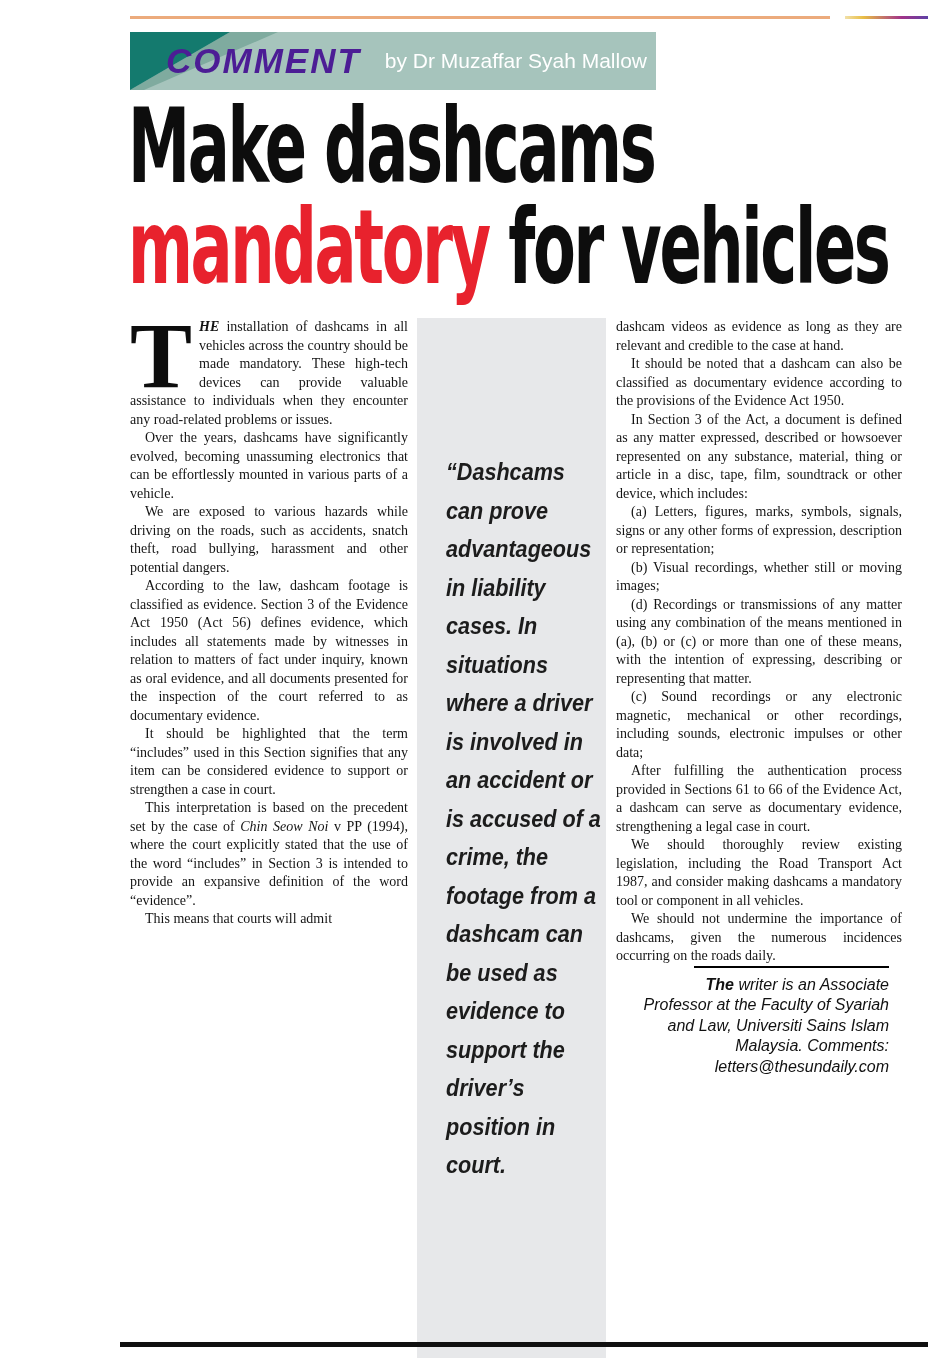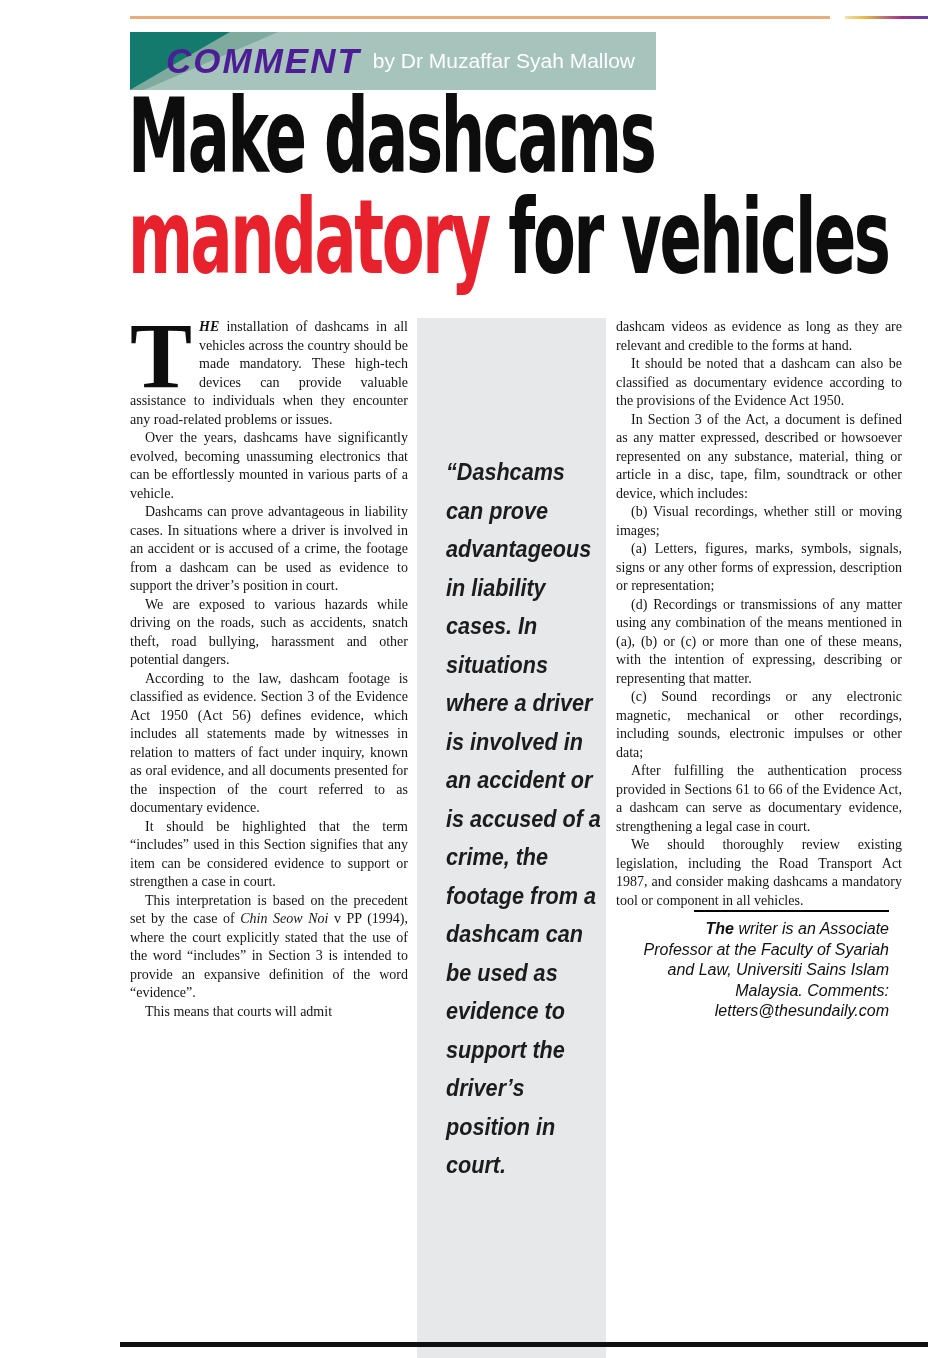--- a/index.html
+++ b/index.html
@@ -11,23 +11,23 @@
   .top-rule.orange{left:130px;width:700px;}
   .top-rule.gradient{left:845px;width:83px;}
   .banner{position:absolute;left:130px;top:32px;width:526px;height:58px;}
   .banner-tri{position:absolute;left:0;top:0;}
   .banner-content{position:absolute;left:36px;top:0;height:58px;display:flex;align-items:center;white-space:nowrap;}
   .comment-label{
     font-family:"Liberation Sans",sans-serif;font-style:italic;font-weight:700;
     font-size:35px;letter-spacing:2px;color:#4c1d95;
   }
   .comment-byline{
-    font-family:"Liberation Sans",sans-serif;font-size:21px;color:#ffffff;margin-left:12px;font-weight:500;
+    font-family:"Liberation Sans",sans-serif;font-size:21px;color:#ffffff;margin-left:24px;font-weight:500;
   }
-  .headline{position:absolute;left:128px;top:86px;width:800px;}
+  .headline{position:absolute;left:128px;top:96px;width:800px;}
   .headline .hl-line{
     font-family:"DejaVu Sans",sans-serif;font-weight:bold;font-size:104px;
     line-height:101px;letter-spacing:-4px;white-space:nowrap;
     transform:scaleX(0.60);transform-origin:0 50%;color:#0d0d0d;
   }
   .columns{position:absolute;left:130px;top:318px;width:772px;height:1013px;display:flex;}
   .col{font-size:14px;line-height:18.5px;text-align:justify;overflow:hidden;}
   .col-left{width:278px;height:1013px;}
   .col-right{width:286px;height:1013px;}
   .col p{margin:0;text-indent:15px;}
@@ -78,45 +78,45 @@
   <div class="hl-line">Make dashcams</div>
   <div class="hl-line"><span id="hl-red" style="color: rgb(232, 34, 45);">mandatory</span><span> for vehicles</span></div>
 </div>
 
 <div class="columns">
 
   <div class="col col-left">
     <p class="no-indent"><span class="dropcap">T</span><span class="lead-bold">HE</span><span> installation of dashcams in all vehicles across the country should be made mandatory. These high-tech devices can provide valuable assistance to individuals when they encounter any road-related problems or issues.</span></p>
     <div>
         <p>Over the years, dashcams have significantly evolved, becoming unassuming electronics that can be effortlessly mounted in various parts of a vehicle.</p>
-        <p>Dashcams can prove advantageous in liability cases. In situations where a driver is involved in an accident or is accused of a crime, the footage from a dashcam can be used as evidence to support the driver’s position in court.</p>
         <p>We are exposed to various hazards while driving on the roads, such as accidents, snatch theft, road bullying, harassment and other potential dangers.</p>
         <p>According to the law, dashcam footage is classified as evidence. Section 3 of the Evidence Act 1950 (Act 56) defines evidence, which includes all statements made by witnesses in relation to matters of fact under inquiry, known as oral evidence, and all documents presented for the inspection of the court referred to as documentary evidence.</p>
         <p>It should be highlighted that the term “includes” used in this Section signifies that any item can be considered evidence to support or strengthen a case in court.</p>
         <p><span>This interpretation is based on the precedent set by the case of </span><span style="font-style: italic;">Chin Seow Noi</span><span> v </span><span style="">PP</span><span> (1994), where the court explicitly stated that the use of the word “includes” in Section 3 is intended to provide an expansive definition of the word “evidence”.</span></p>
         <p>This means that courts will admit</p>
       </div>
   </div>
 
   <div class="quote-box" style="background: rgb(231, 232, 234);">
     <div class="quote-text">“Dashcams can prove advantageous in liability cases. In situations where a driver is involved in an accident or is accused of a crime, the footage from a dashcam can be used as evidence to support the driver’s position in court.</div>
     <div class="quote-mark" style="color: rgb(201, 202, 204);">”</div>
   </div>
 
   <div class="col col-right">
     <div>
-        <p class="no-indent"><span>dashcam videos as evidence as long as they are relevant and credible to the forms at hand.</span></p>
+        <p class="no-indent"><span>dashcam videos as evidence as long as they are relevant and credible to the case at hand.</span></p>
         <p>It should be noted that a dashcam can also be classified as documentary evidence according to the provisions of the Evidence Act 1950.</p>
         <p>In Section 3 of the Act, a document is defined as any matter expressed, described or howsoever represented on any substance, material, thing or article in a disc, tape, film, soundtrack or other device,  which includes:</p>
+        <p>(a) Letters, figures, marks, symbols, signals, signs or any other forms of expression, description or representation;</p>
         <p>(b) Visual recordings, whether still or moving images;</p>
-        <p>(a) Letters, figures, marks, symbols, signals, signs or any other forms of expression, description or representation;</p>
         <p>(d) Recordings or transmissions of any matter using any combination of the means mentioned in (a), (b) or (c) or more than one of these means, with the intention of expressing, describing or representing that matter.</p>
         <p>(c) Sound recordings or any electronic magnetic, mechanical or other recordings, including sounds, electronic impulses or other data;</p>
         <p>After fulfilling the authentication process provided in Sections 61 to 66 of the Evidence Act, a dashcam can serve as documentary evidence, strengthening a legal case in court.</p>
         <p>We should thoroughly review existing legislation, including the Road Transport Act 1987, and consider making dashcams a mandatory tool or component in all vehicles.</p>
+        <p>We should not undermine the importance of dashcams, given the numerous incidences occurring on the roads daily.</p>
       </div>
     <div class="footer-rule"></div>
     <p class="footer"><span class="lead-word">The</span><span> writer is an Associate Professor at the Faculty of Syariah and Law, Universiti Sains Islam Malaysia. Comments: letters@thesundaily.com</span></p>
   </div>
 
 </div>
 
 <div class="bottom-rule"></div>
 
 </body></html>

